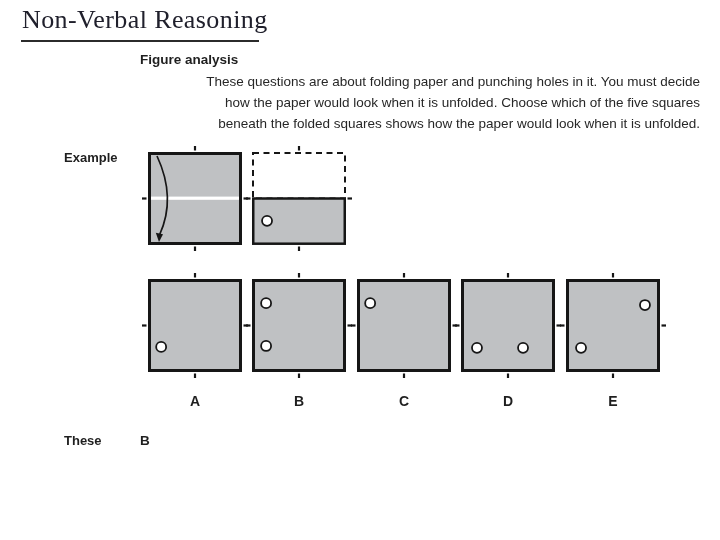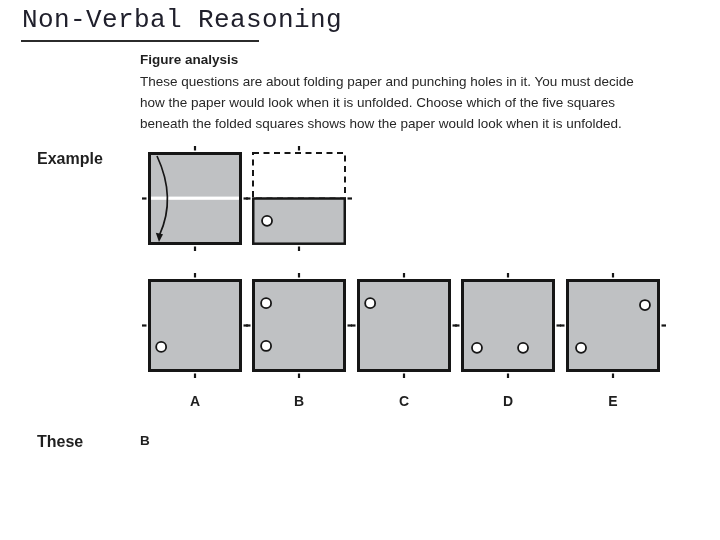--- a/index.html
+++ b/index.html
@@ -1,30 +1,30 @@
 <!DOCTYPE html>
 <html><head>
 <meta charset="utf-8">
 <style>
   html,body{margin:0;padding:0;background:#fff;}
   .page{position:relative;width:720px;height:540px;background:#ffffff;overflow:hidden;
         font-family:"Liberation Sans",sans-serif;color:#262626;}
 
   .title{position:absolute;left:22px;top:5px;margin:0;
-         font-family:Liberation Mono, monospace;font-weight:400;
+         font-family:Liberation Serif, serif;font-weight:400;
          font-size:26px;letter-spacing:0.4px;color:#20202c;text-align:center;}
   .title-rule{position:absolute;left:21px;top:40px;width:238px;height:2px;background:#2b2b2b;}
 
   .section-heading{position:absolute;left:140px;top:52px;
          font-size:13.5px;font-weight:bold;color:#1f1f1f;}
   .body-text{position:absolute;margin:0;font-size:13.5px;line-height:21px;
-         white-space:pre-line;color:#272727;}
+         white-space:pre-line;color:#272727;text-align:right;}
   .intro-paragraph{left:140px;top:71px;width:560px;}
 
-  .side-label{position:absolute;left:37px;font-size:16px;font-weight:bold;color:#1f1f1f;}
+  .side-label{position:absolute;left:64px;font-size:13px;font-weight:bold;color:#1f1f1f;}
   .example-label{top:150px;}
   .answer-label{top:433px;}
   .answer-value{position:absolute;left:140px;top:433px;font-size:13.5px;font-weight:bold;color:#1f1f1f;}
 
   .fig-row{position:absolute;}
   #folded-row{left:148px;top:152px;width:440px;height:100px;}
   #options-row{left:148px;top:279px;width:520px;height:100px;}
   .sq{position:absolute;top:0;width:94px;height:93px;}
   .sq svg{overflow:visible;display:block;}
   .pos-0{left:0;} .pos-1{left:104px;} .pos-2{left:209px;} .pos-3{left:313px;} .pos-4{left:418px;}

